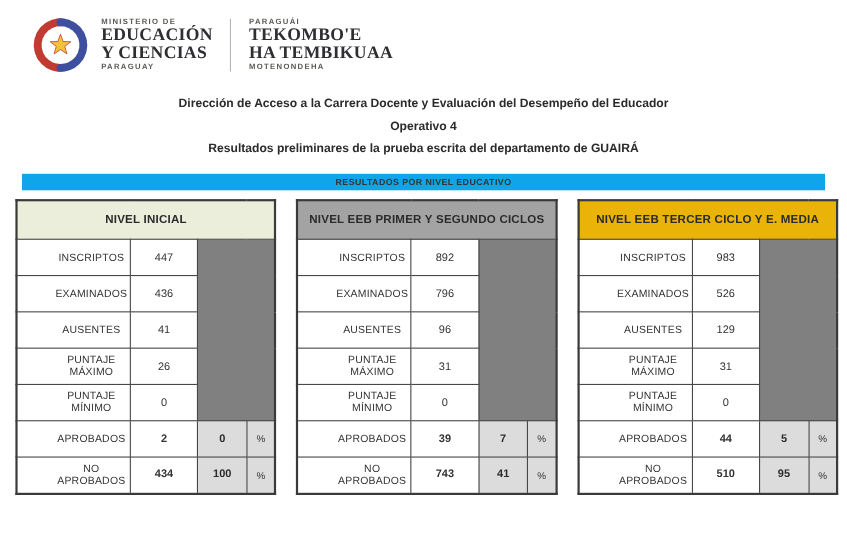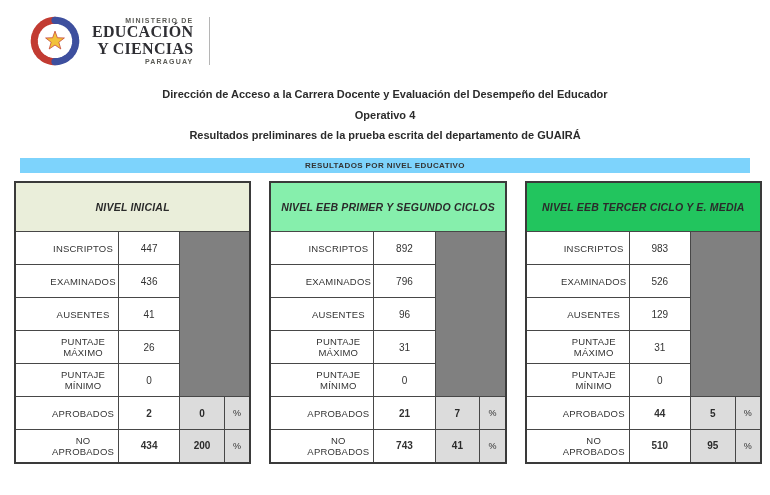--- a/index.html
+++ b/index.html
@@ -1,68 +1,74 @@
 <!DOCTYPE html>
 <html><head>
 <meta charset="utf-8">
 <style>
   * { margin: 0; padding: 0; box-sizing: border-box; }
   html, body { width: 770px; height: 495px; background: #ffffff; overflow: hidden; }
   body { font-family: "Liberation Sans", sans-serif; color: #2f2f2f; }
 
   
-  .header { display: flex; align-items: center; margin: 14px 0 0 28px; gap: 10px; text-align: right; }
+  .header { display: flex; align-items: center; margin: 14px 0 0 28px; gap: 10px; }
   .emblem { width: 54px; height: 54px; flex: 0 0 auto; }
   .logo-block { display: flex; flex-direction: column; justify-content: center; }
   .logo-small { font-size: 7px; font-weight: bold; letter-spacing: 1.2px; color: #5a5a55; }
   .logo-big { font-family: "Liberation Serif", serif; font-size: 16px; font-weight: bold; color: #2e2e33; line-height: 1.05; letter-spacing: 0.3px; }
   .logo-divider { width: 1px; height: 48px; background: #b5b5b5; margin: 0 6px; }
 
   
   .titles { margin-top: 16px; text-align: center; }
   .title-line { font-size: 11px; font-weight: bold; color: #2b2b2b; line-height: 20.5px; }
 
   
-  .section-bar { margin: 12px 20px 0 20px; background: #7dd3fc; height: 15px; display: flex; align-items: center; justify-content: center; }
+  .section-bar { margin: 12px 20px 0 20px; background: #0ea5e9; height: 15px; display: flex; align-items: center; justify-content: center; }
   .section-bar span { font-size: 8px; font-weight: bold; letter-spacing: 0.4px; color: #333; }
 
   
   .tables { display: flex; gap: 18px; margin: 8px 8px 0 14px; }
   .tbl-wrap { flex: 1; }
   table { width: 100%; border-collapse: collapse; table-layout: fixed; }
   table, th, td { border: 1px solid #474747; }
   table { border: 2px solid #3a3a3a; }
-  th { height: 50px; font-size: 10.5px; font-weight: bold; letter-spacing: 0.2px; color: #2b2b2b; font-style: italic; }
+  th { height: 36px; font-size: 10.5px; font-weight: bold; letter-spacing: 0.2px; color: #2b2b2b; }
   td { height: 33px; text-align: center; vertical-align: middle; }
   td.lbl { font-size: 9.5px; color: #333; letter-spacing: 0.2px; padding-left: 32px; }
   td.val { font-size: 10px; color: #333; }
   td.val.bold { font-weight: bold; }
   td.merged { background: #808080; }
   td.pct { background: #dcdcdc; font-size: 10px; font-weight: bold; color: #2b2b2b; }
   td.pctsym { background: #dcdcdc; font-size: 9px; color: #333; }
   .hdr-inicial { background: #eaeeda; }
-  .hdr-eeb12 { background: #86efac; margin-left: 42px; }
-  .hdr-eeb3media { background: #22c55e; }
+  .hdr-eeb12 { background: #a3a3a3; margin-left: 42px; }
+  .hdr-eeb3media { background: #eab308; }
 </style>
 </head>
 <body>
 
 <div class="header">
   <svg class="emblem" viewBox="0 0 60 60">
     <path d="M30 7 A23 23 0 0 0 30 53" fill="none" stroke="#c23b32" stroke-width="8" stroke-dasharray="3.2 2.6" stroke-linecap="round"></path>
     <path d="M30 7 A23 23 0 0 1 30 53" fill="none" stroke="#3d4f9e" stroke-width="8" stroke-dasharray="3.2 2.6" stroke-linecap="round"></path>
     <polygon points="30,19 32.65,26.36 40.46,26.60 34.28,31.39 36.47,38.90 30,34.5 23.53,38.90 25.72,31.39 19.54,26.60 27.35,26.36" fill="#f2c23a" stroke="#c23b32" stroke-width="0.8"></polygon>
   </svg>
   <div class="logo-block">
     <div class="logo-small">MINISTERIO DE</div>
     <div class="logo-big">EDUCACIÓN</div>
     <div class="logo-big">Y CIENCIAS</div>
     <div class="logo-small">PARAGUAY</div>
   </div>
   <div class="logo-divider"></div>
+  <div class="logo-block">
+    <div class="logo-small">PARAGUÁI</div>
+    <div class="logo-big">TEKOMBO'E</div>
+    <div class="logo-big">HA TEMBIKUAA</div>
+    <div class="logo-small">MOTENONDEHA</div>
+  </div>
 </div>
 
 <div class="titles">
   <div class="title-line">Dirección de Acceso a la Carrera Docente y Evaluación del Desempeño del Educador</div>
   <div class="title-line">Operativo 4</div>
   <div class="title-line">Resultados preliminares de la prueba escrita del departamento de GUAIRÁ</div>
 </div>
 
 <div class="section-bar">
   <span>RESULTADOS POR NIVEL EDUCATIVO</span>
@@ -105,21 +111,21 @@
       </tr>
       <tr>
         <td class="lbl">APROBADOS</td>
         <td class="val bold">2</td>
         <td class="pct">0</td>
         <td class="pctsym">%</td>
       </tr>
       <tr>
         <td class="lbl">NO APROBADOS</td>
         <td class="val bold">434</td>
-        <td class="pct">200</td>
+        <td class="pct">100</td>
         <td class="pctsym">%</td>
       </tr>
     </tbody>
       </table>
   </div>
 
   <div class="tbl-wrap">
     <table>
       <colgroup>
           <col style="width:44%">
@@ -147,21 +153,21 @@
       <tr>
         <td class="lbl">PUNTAJE MÁXIMO</td>
         <td class="val">31</td>
       </tr>
       <tr>
         <td class="lbl">PUNTAJE MÍNIMO</td>
         <td class="val">0</td>
       </tr>
       <tr>
         <td class="lbl">APROBADOS</td>
-        <td class="val bold">21</td>
+        <td class="val bold">39</td>
         <td class="pct">7</td>
         <td class="pctsym">%</td>
       </tr>
       <tr>
         <td class="lbl">NO APROBADOS</td>
         <td class="val bold">743</td>
         <td class="pct">41</td>
         <td class="pctsym">%</td>
       </tr>
     </tbody>

